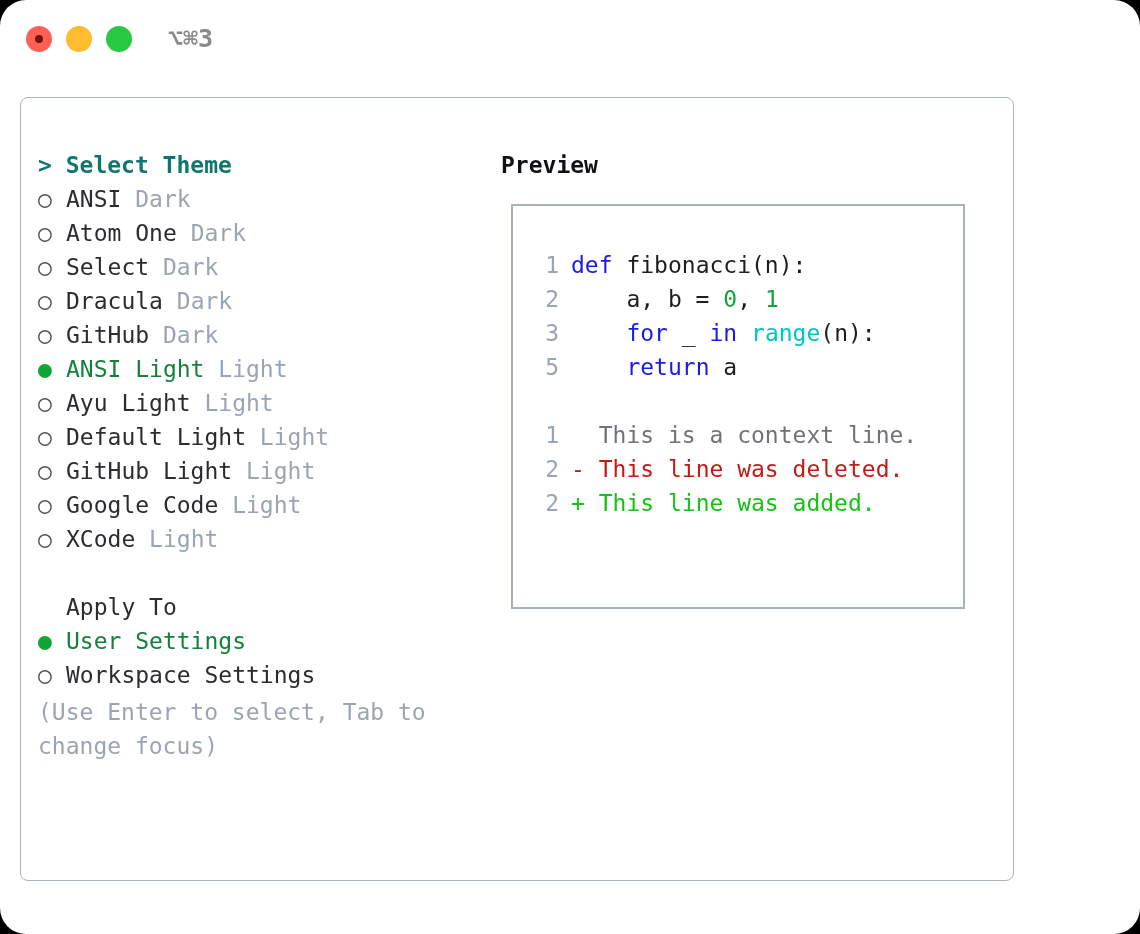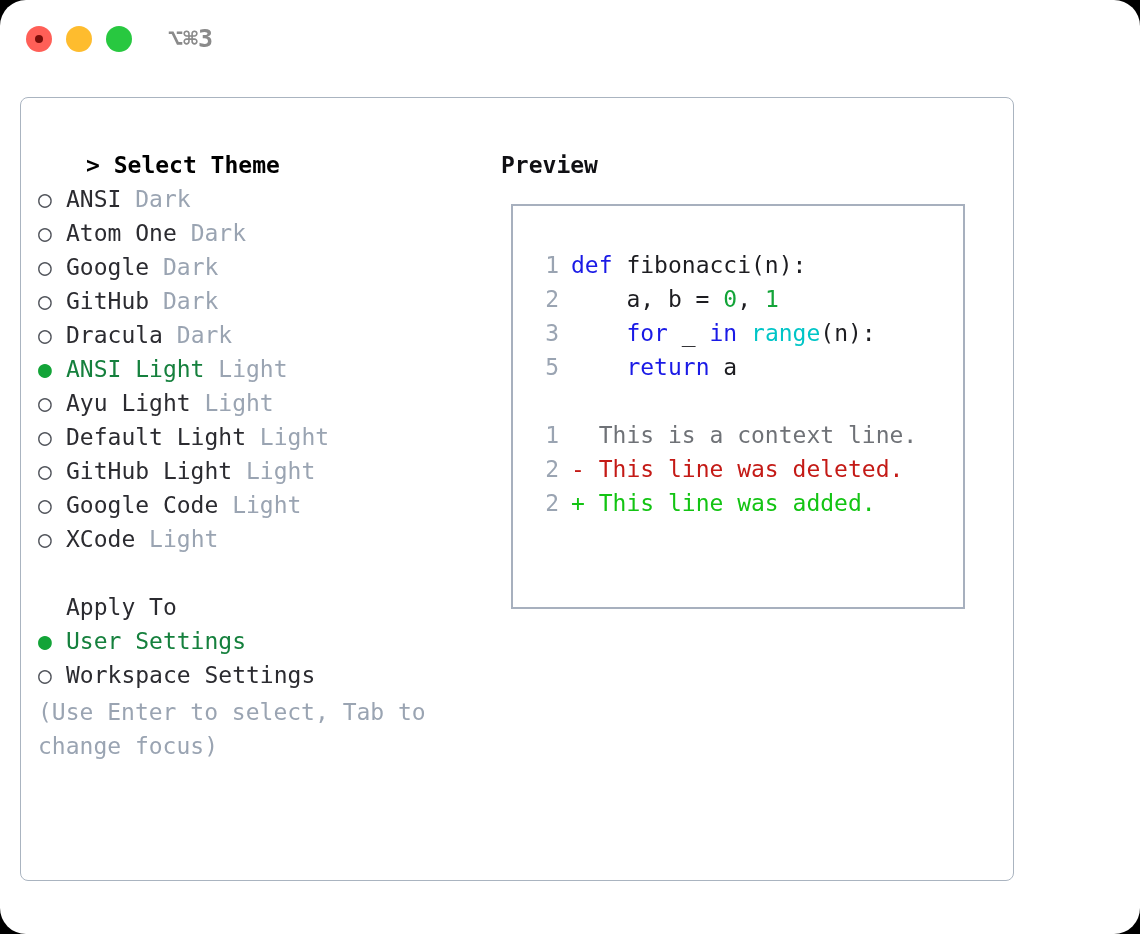--- a/index.html
+++ b/index.html
@@ -84,23 +84,22 @@
   .row {
     height: 34px;
     line-height: 34px;
     font-size: 23px;
     white-space: pre;
     color: #2b2b30;
   }
 
   #header-row {
     font-weight: bold;
-    color: #000000;
-    font-size: 23px;
-    margin-left: 48px;
+    color: #0f766e;
+    font-size: 23px;
   }
 
   .marker {
     display: inline-block;
     width: 28px;
     white-space: pre;
   }
   .marker-hollow { color: #55585f; }
   .marker-filled { color: #13a438; }
 
@@ -198,23 +197,23 @@
     <div id="titlebar-shortcut">⌥⌘3</div>
   </div>
 
   <div id="panel">
 
     <div id="left-col">
       <div class="row" id="header-row">&gt; Select Theme</div>
       <div id="theme-list">
           <div class="row"><span class="marker marker-hollow">○</span><span class="name">ANSI</span><span class="suffix"> Dark</span></div>
           <div class="row"><span class="marker marker-hollow">○</span><span class="name">Atom One</span><span class="suffix"> Dark</span></div>
-          <div class="row"><span class="marker marker-hollow">○</span><span class="name">Google</span><span class="suffix"> Dark</span></div>
+          <div class="row"><span class="marker marker-hollow">○</span><span class="name">Select</span><span class="suffix"> Dark</span></div>
+          <div class="row"><span class="marker marker-hollow">○</span><span class="name">Dracula</span><span class="suffix"> Dark</span></div>
           <div class="row"><span class="marker marker-hollow">○</span><span class="name">GitHub</span><span class="suffix"> Dark</span></div>
-          <div class="row"><span class="marker marker-hollow">○</span><span class="name">Dracula</span><span class="suffix"> Dark</span></div>
           <div class="row selected"><span class="marker marker-filled">●</span><span class="name">ANSI Light</span><span class="suffix"> Light</span></div>
           <div class="row"><span class="marker marker-hollow">○</span><span class="name">Ayu Light</span><span class="suffix"> Light</span></div>
           <div class="row"><span class="marker marker-hollow">○</span><span class="name">Default Light</span><span class="suffix"> Light</span></div>
           <div class="row"><span class="marker marker-hollow">○</span><span class="name">GitHub Light</span><span class="suffix"> Light</span></div>
           <div class="row"><span class="marker marker-hollow">○</span><span class="name">Google Code</span><span class="suffix"> Light</span></div>
           <div class="row"><span class="marker marker-hollow">○</span><span class="name">XCode</span><span class="suffix"> Light</span></div>
         </div>
       <div class="spacer-row"></div>
       <div class="row" id="apply-label">Apply To</div>
       <div id="apply-list">

